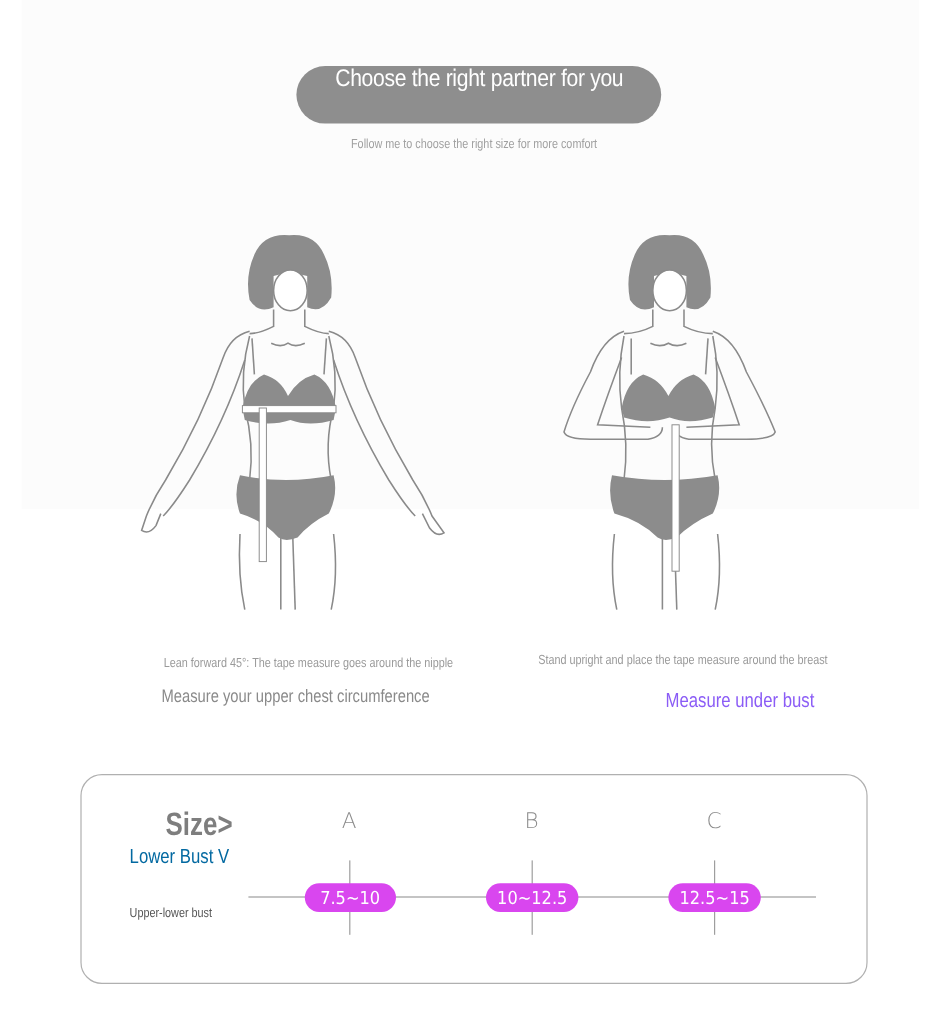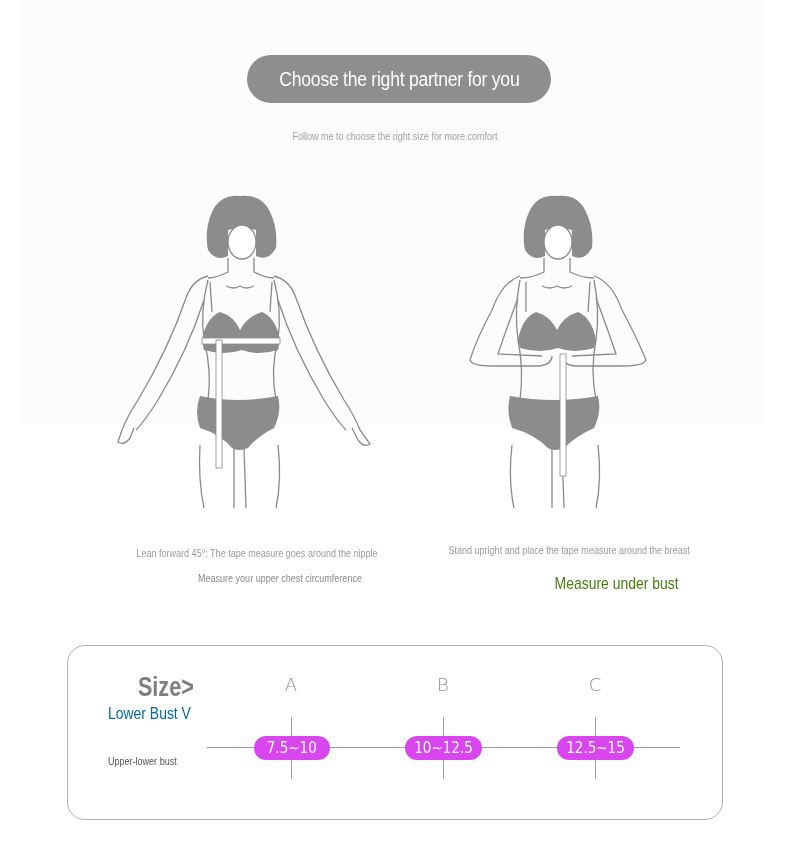--- a/index.html
+++ b/index.html
@@ -6,42 +6,42 @@
     html, body { width: 790px; height: 854px; background: #ffffff; overflow: hidden; }
     body { position: relative; font-family: "Liberation Sans", sans-serif; color: #888; }
 
     .top-panel {
       position: absolute; left: 18px; top: 0; width: 748px; height: 424px;
       background: #fcfcfc;
     }
     .title-pill {
       position: absolute; left: 247px; top: 55px; width: 304px; height: 48px;
       border-radius: 24px; background: #8e8e8e;
-      display: flex; align-items: center; justify-content: center;
+      display: flex; align-items: flex-start; justify-content: center;
     }
     .title-pill span {
       color: #fff; font-size: 20px; font-family: "Liberation Sans", sans-serif;
       letter-spacing: -0.3px; transform: scaleX(0.88); display: inline-block; white-space: nowrap;
     }
     .subtitle {
-      position: absolute; left: 0; width: 790px; top: 130px; text-align: center;
+      position: absolute; left: 0; width: 790px; top: 114px; text-align: center;
       font-size: 11px; color: #a0a0a0; white-space: nowrap;
     }
     .subtitle span { display: inline-block; transform: scaleX(0.82); }
 
     .figure { position: absolute; }
     .figure svg { display: block; }
 
     .caption {
       position: absolute; text-align: right; white-space: nowrap; color: #9a9a9a;
     }
     .caption span { display: inline-block; transform: scaleX(0.82); }
     .cap-sm { font-size: 11px; }
-    .cap-md { font-size: 11px; color: #8a8a8a; }
-    .cap-lg { font-size: 17px; color: #4d7c0f; }
+    .cap-md { font-size: 15px; color: #8a8a8a; }
+    .cap-lg { font-size: 17px; color: #8b5cf6; }
 
     .size-card {
       position: absolute; left: 67px; top: 645px; width: 656px; height: 175px;
       border: 1.5px solid #b0b0b0; border-radius: 18px; background: #fff;
     }
     .size-head {
       position: absolute; right: 596px; top: 672px; text-align: left; white-space: nowrap;
     }
     .size-title { font-size: 27px; color: #7e7e7e; font-weight: bold; display: inline-block; transform: scaleX(0.8); transform-origin: right; }
     .lower-bust {

